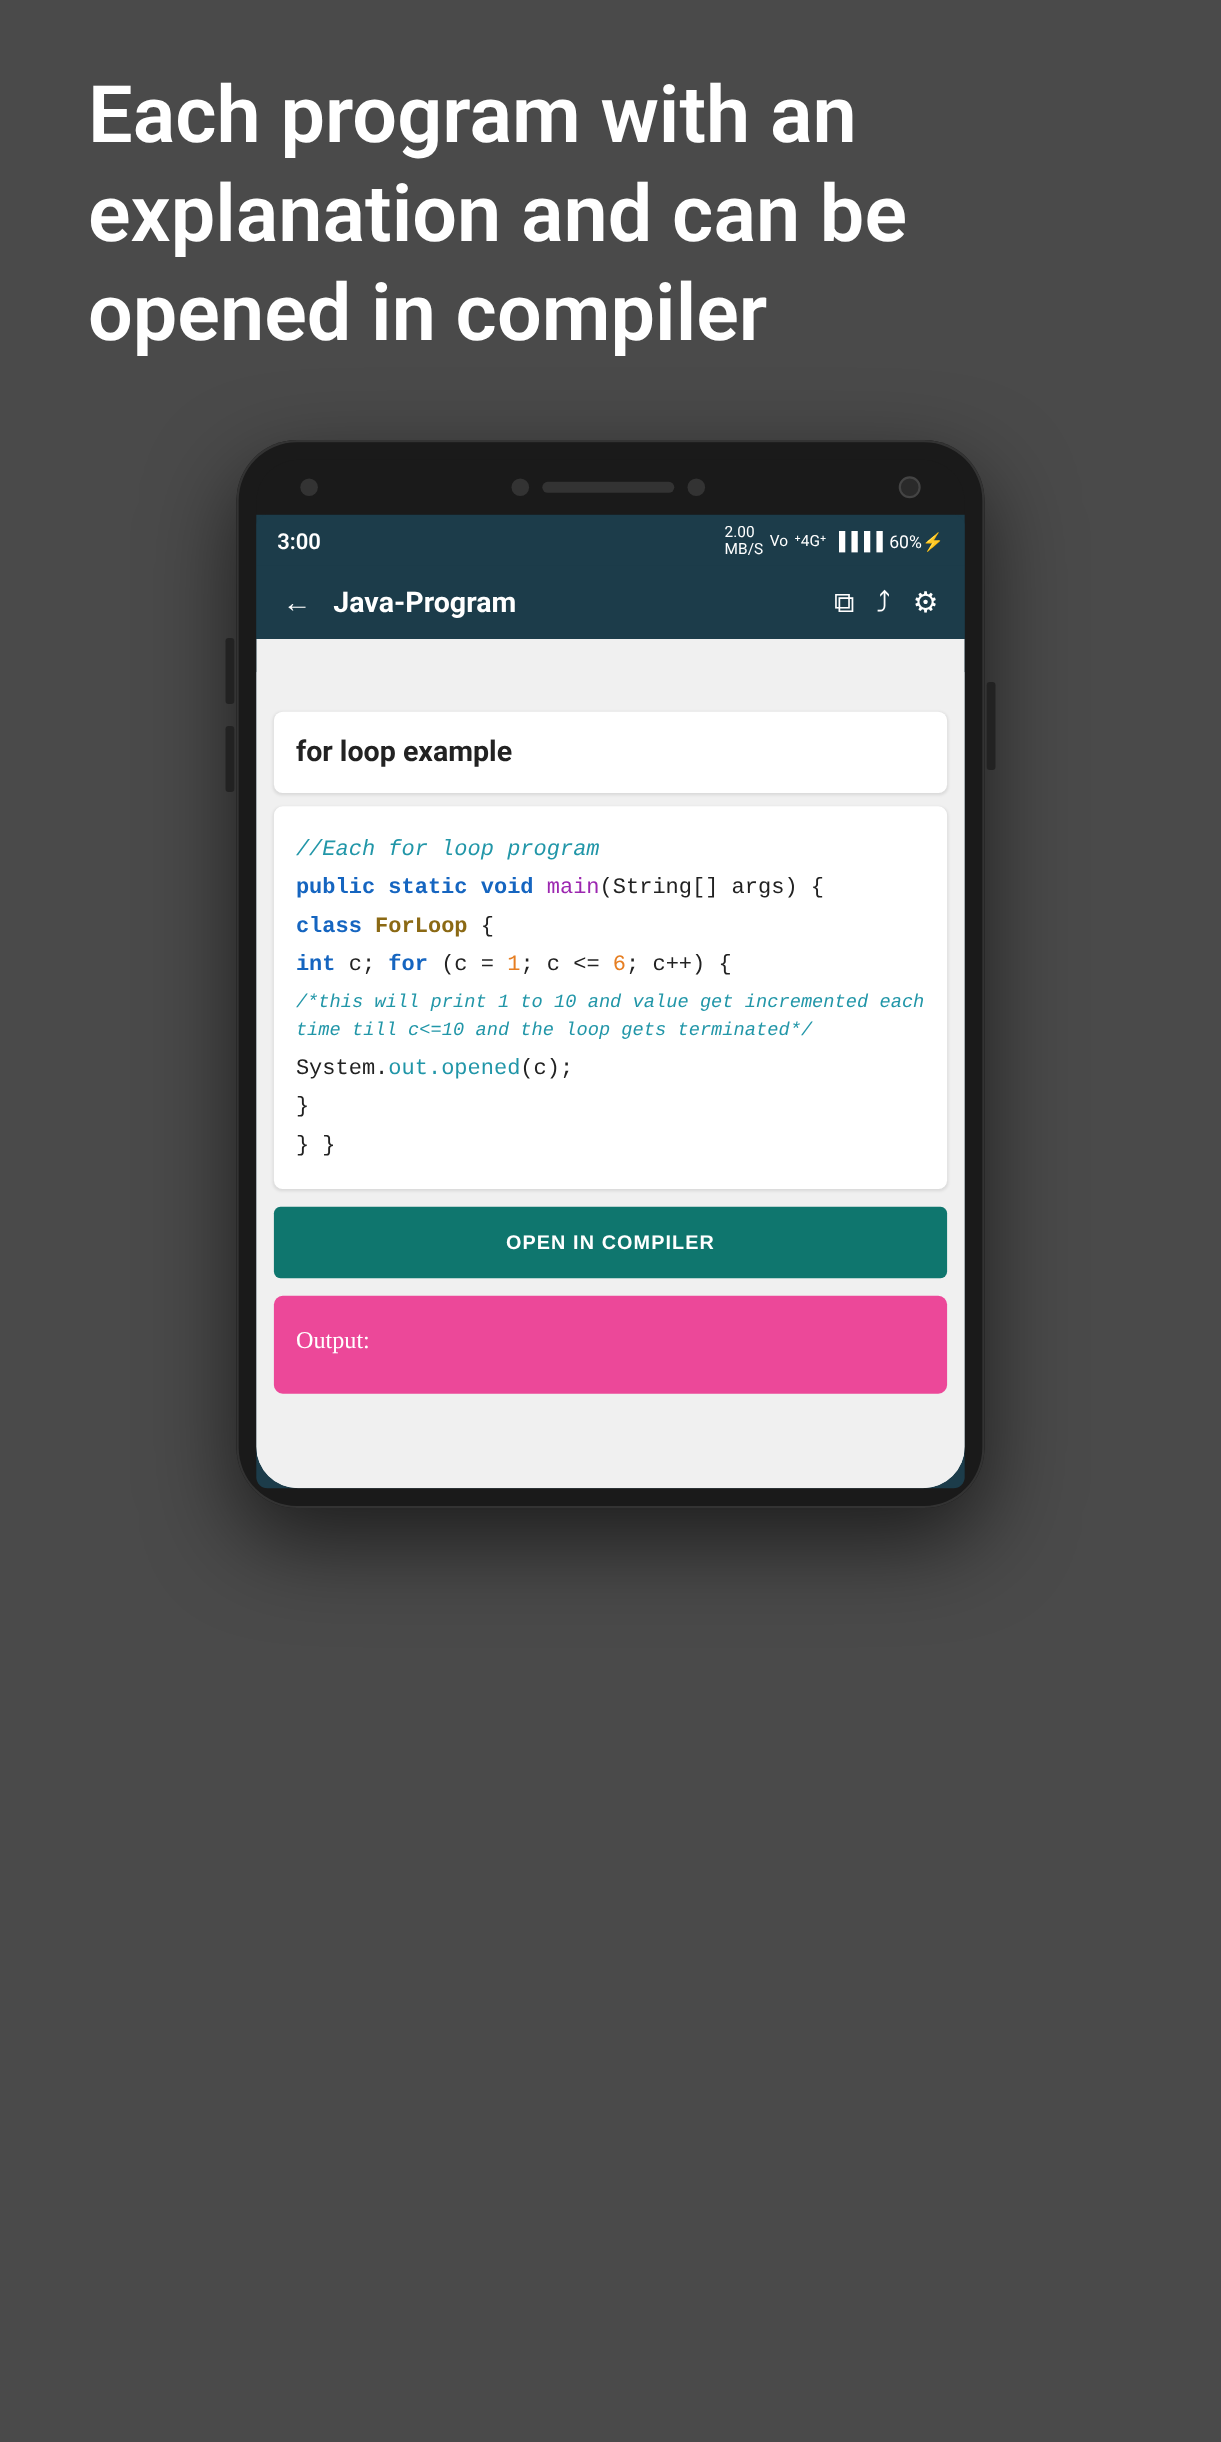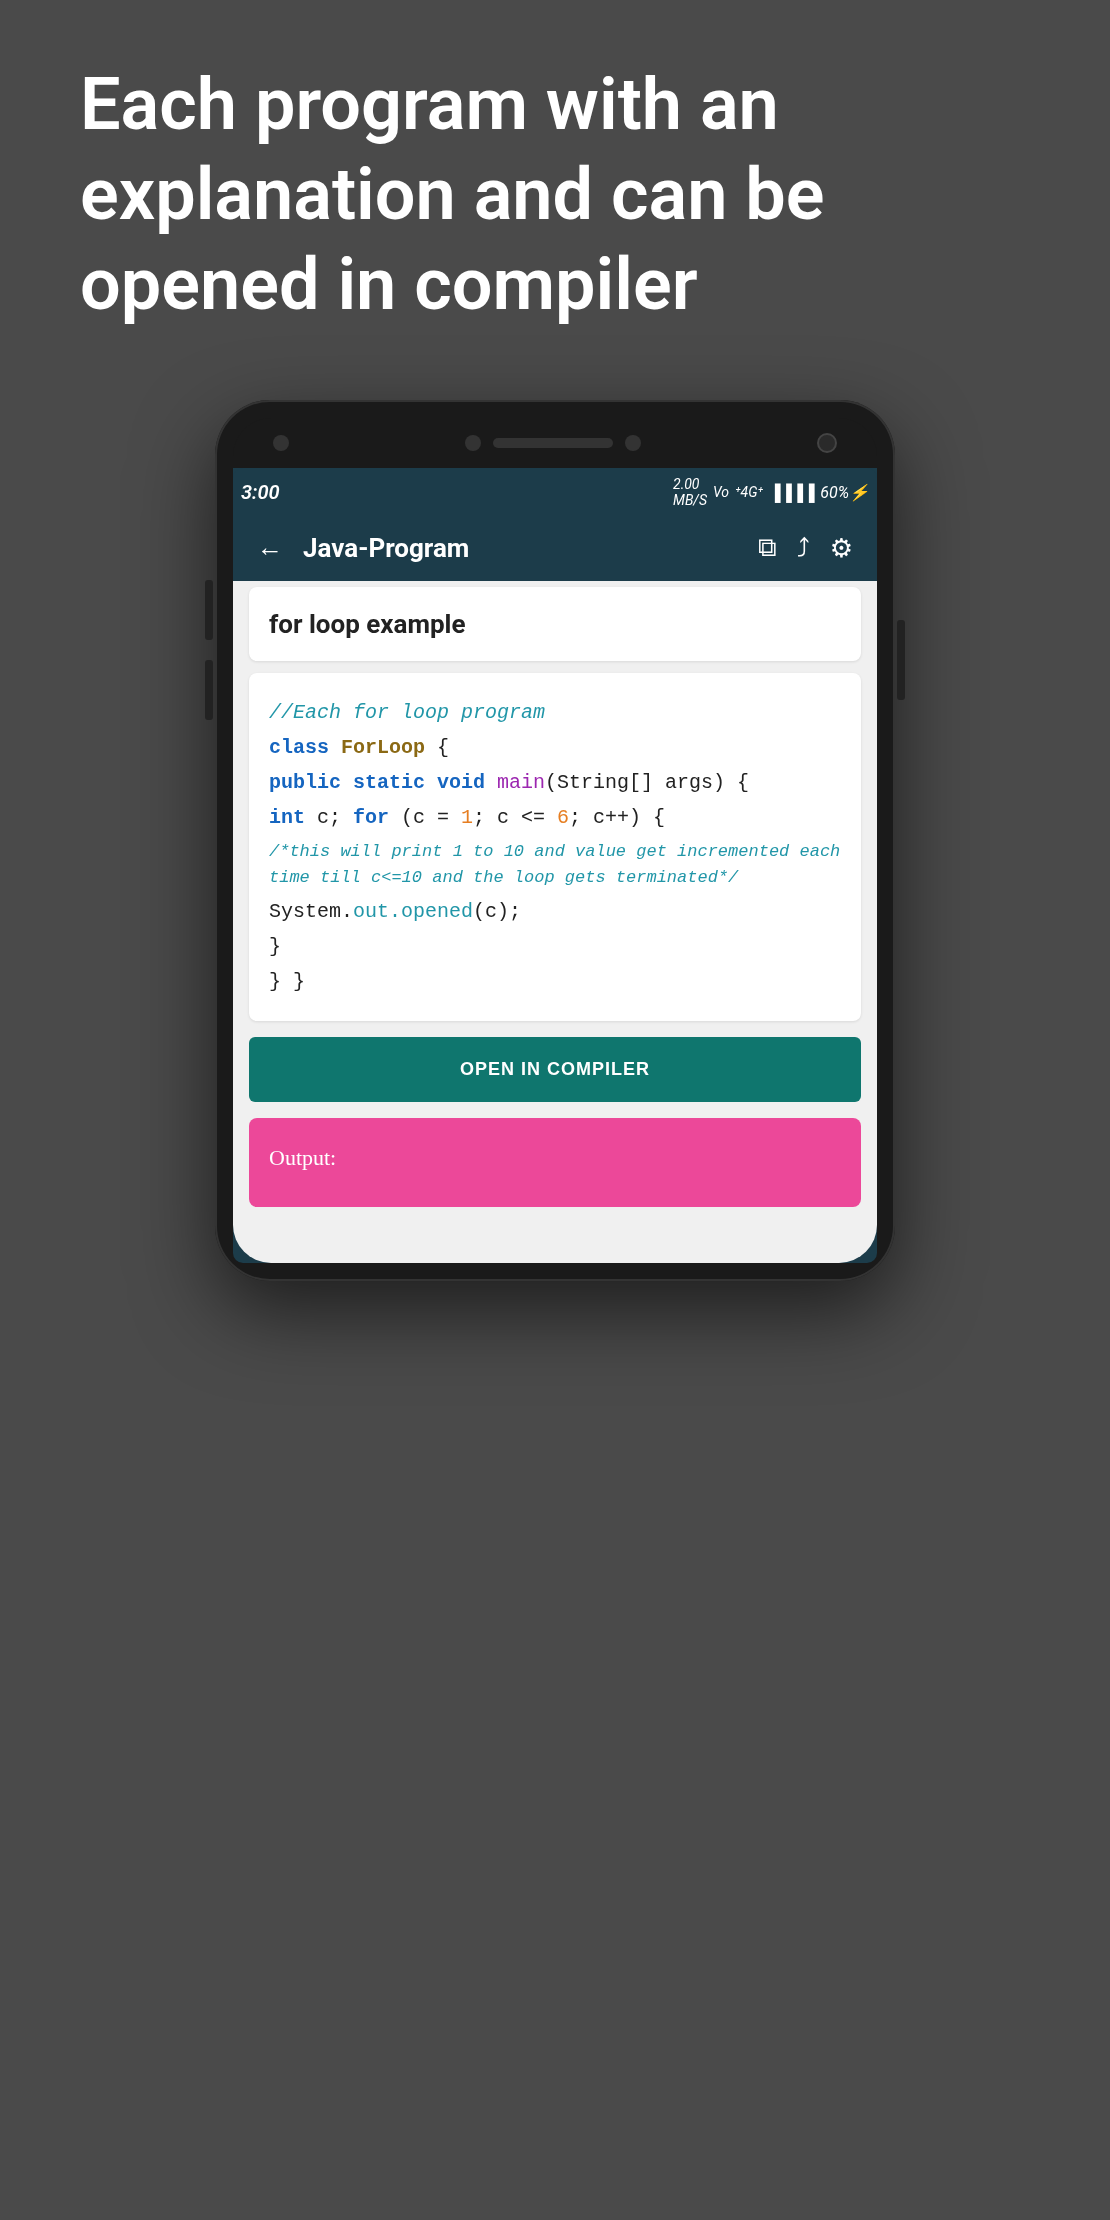--- a/index.html
+++ b/index.html
@@ -37,24 +37,23 @@
       border-radius: 55px;
       padding: 18px;
       box-shadow: 0 30px 80px rgba(0,0,0,0.6), inset 0 0 0 2px #333;
       position: relative;
     }
 
     .phone-notch-area {
       display: flex;
       align-items: center;
       justify-content: space-between;
-      padding: 8px 8px 6px;
+      padding: 8px 19px 6px;
       background: #1c3c4a;
       border-radius: 10px 10px 0 0;
-      font-style: italic;
     }
 
     .status-left {
       color: white;
       font-size: 20px;
       font-weight: 600;
     }
 
     .status-right {
       color: white;
@@ -138,21 +137,22 @@
 
     .toolbar-icon {
       color: white;
       font-size: 26px;
       cursor: pointer;
     }
 
     
     .app-content {
       background: #f0f0f0;
-      padding: 6px 16px;
+      padding: 36px 16px;
+      margin-top: 30px;
     }
 
     .program-title-card {
       background: white;
       border-radius: 8px;
       padding: 22px 20px;
       margin-bottom: 12px;
       box-shadow: 0 1px 3px rgba(0,0,0,0.1);
     }
 
@@ -332,24 +332,24 @@
 
           
           <div class="program-title-card">
             <span class="program-title">for loop example</span>
           </div>
 
           
           <div class="code-card">
             <span class="code-line code-comment">//Each for loop program</span>
             <span class="code-line">
-              <span class="code-keyword">class </span><span class="code-classname">ForLoop</span><span class="code-default"> {</span>
+              <span class="code-keyword">public static void </span><span class="code-method">main</span><span class="code-default">(String[] args) {</span>
             </span>
             <span class="code-line">
-              <span class="code-keyword">public static void </span><span class="code-method">main</span><span class="code-default">(String[] args) {</span>
+              <span class="code-keyword">class </span><span class="code-classname">ForLoop</span><span class="code-default"> {</span>
             </span>
             <span class="code-line">
               <span class="code-keyword">int</span><span class="code-default"> c; </span><span class="code-keyword">for</span><span class="code-default"> (c = </span><span class="code-number">1</span><span class="code-default">; c &lt;= </span><span class="code-number">6</span><span class="code-default">; c++) {</span>
             </span>
             <span class="code-line code-comment" style="font-size:17px; line-height:1.5; display:block; margin: 4px 0;">/*this will print 1 to 10 and value get incremented each time till c&lt;=10 and the loop gets terminated*/</span>
             <span class="code-line">
               <span class="code-default">System.</span><span class="code-method-call">out.opened</span><span class="code-default">(c);</span>
             </span>
             <span class="code-line code-default">}</span>
             <span class="code-line code-default">}    }</span>

